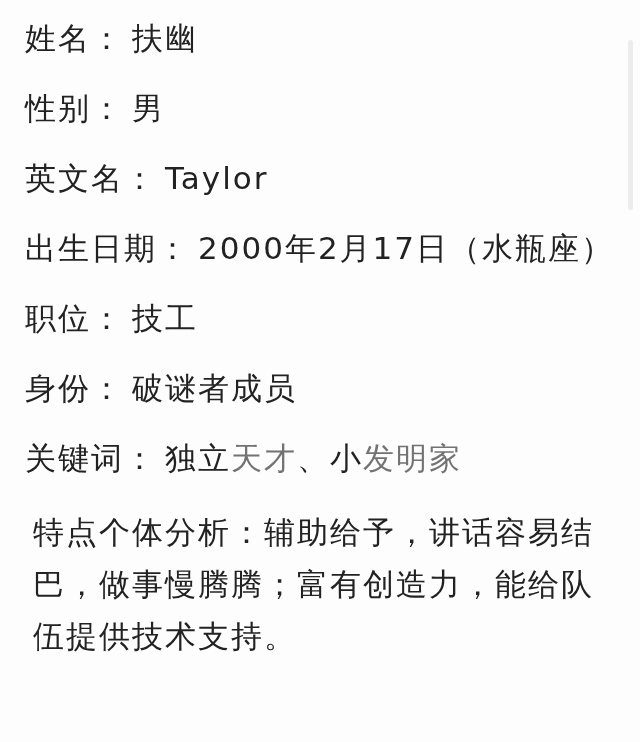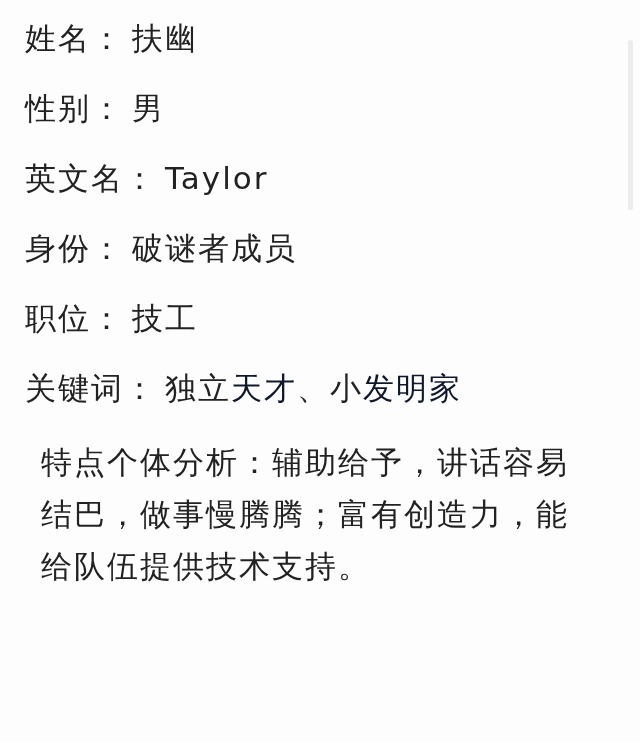--- a/index.html
+++ b/index.html
@@ -23,26 +23,26 @@
   }
   .field-row {
     line-height: 44px;
     margin-bottom: 26px;
     white-space: nowrap;
   }
   .field-label {
     margin-right: 8px;
   }
   .kw-blue {
-    color: #0f172a;
+    color: #737373;
     margin-top: 44px;
   }
   .analysis {
     line-height: 52px;
-    margin: 16px;
+    margin: 8px;
     text-align: left;
     word-break: break-all;
   }
   .scrollbar-track {
     position: absolute;
     top: 0;
     right: 7px;
     width: 5px;
     height: 742px;
   }
@@ -66,27 +66,30 @@
   </div>
 
   <div class="field-row">
     <span class="field-label">性别：</span><span>男</span>
   </div>
 
   <div class="field-row">
     <span class="field-label">英文名：</span><span>Taylor</span>
   </div>
 
-
   <div class="field-row">
-    <span class="field-label">身份：</span><span>破谜者成员</span>
+    <span class="field-label">出生日期：</span><span>2000年2月17日（水瓶座）</span>
   </div>
 
   <div class="field-row">
     <span class="field-label">职位：</span><span>技工</span>
+  </div>
+
+  <div class="field-row">
+    <span class="field-label">身份：</span><span>破谜者成员</span>
   </div>
 
   <div class="field-row">
     <span class="field-label">关键词：</span><span>独立</span><span class="kw-blue">天才</span><span>、小</span><span class="kw-blue">发明家</span>
   </div>
 
 
   <p class="analysis">
     <span>特点个体分析：</span><span>辅助给予，讲话容易结巴，做事慢腾腾；富有创造力，能给队伍提供技术支持。</span>
   </p>

